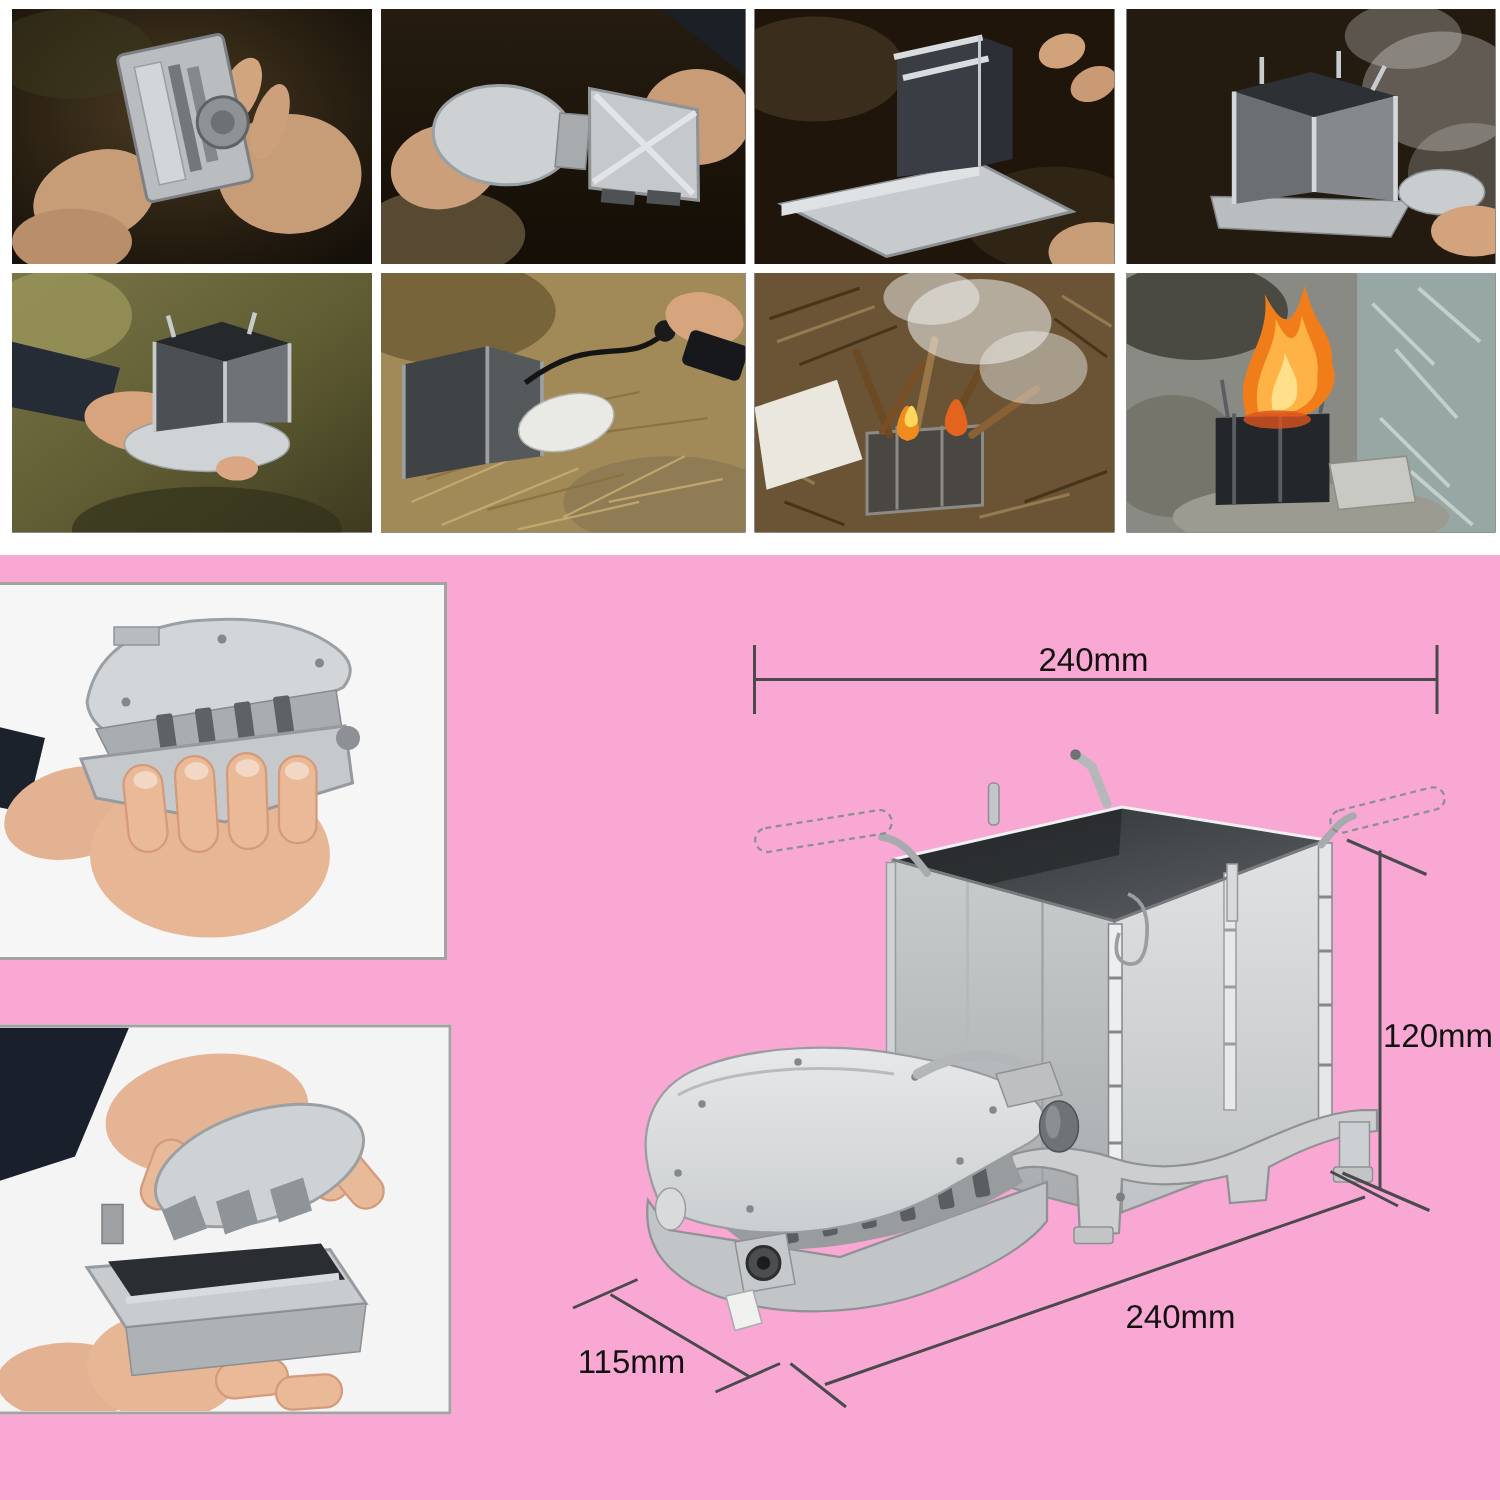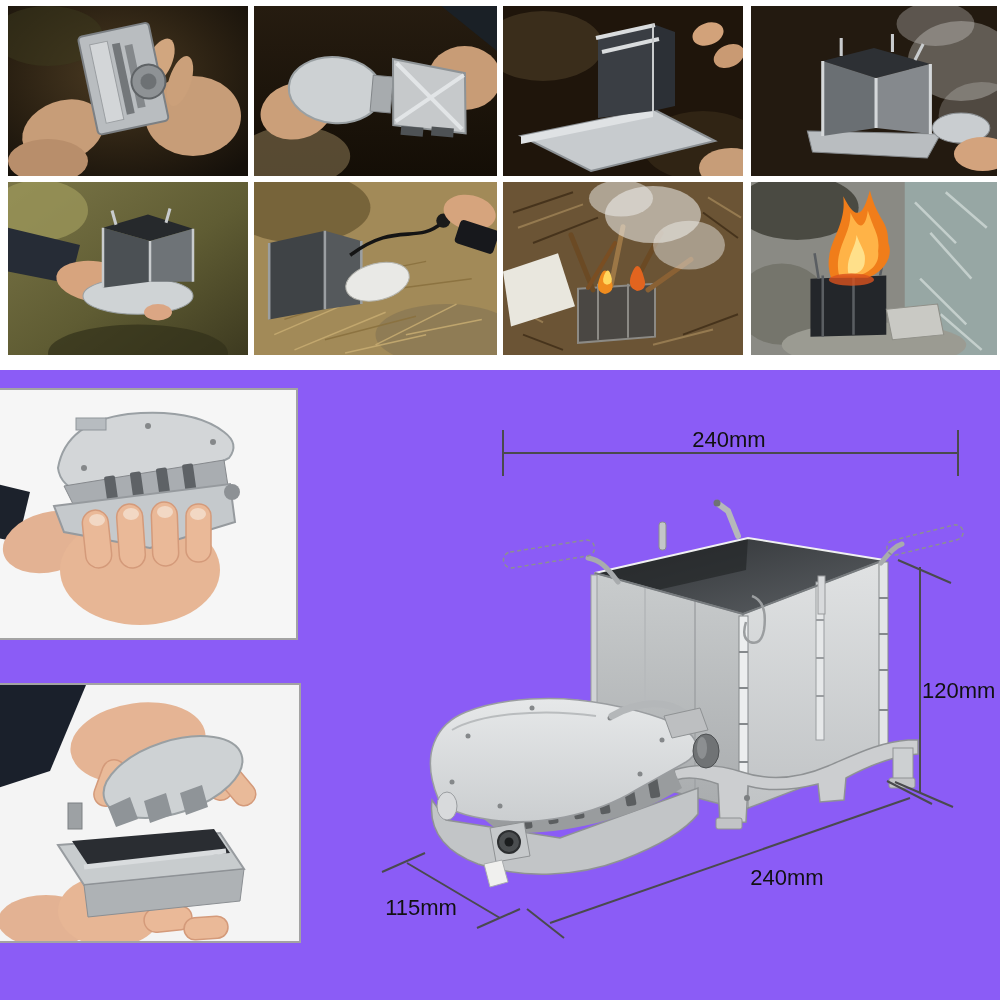--- a/index.html
+++ b/index.html
@@ -9,21 +9,21 @@
   .photo svg{display:block;width:100%;height:100%;}
   
   .p1{left:8px;top:6px;width:240px;height:170px;}
   .p2{left:254px;top:6px;width:243px;height:170px;}
   .p3{left:503px;top:6px;width:240px;height:170px;}
   .p4{left:751px;top:6px;width:246px;height:170px;}
   .p5{left:8px;top:182px;width:240px;height:173px;}
   .p6{left:254px;top:182px;width:243px;height:173px;}
   .p7{left:503px;top:182px;width:240px;height:173px;}
   .p8{left:751px;top:182px;width:246px;height:173px;}
-  .bottom{position:absolute;left:0;top:370px;width:1000px;height:630px;background:#8b5cf6;}
+  .bottom{position:absolute;left:0;top:370px;width:1000px;height:630px;background:#f9a8d4;}
   .frame{position:absolute;background:#f6f6f6;border:2px solid #a3a3a3;overflow:hidden;}
   .frame svg{display:block;width:100%;height:100%;}
   .f1{left:-14px;top:18px;width:308px;height:248px;}
   .f2{left:-14px;top:313px;width:311px;height:256px;}
   .render{position:absolute;left:0;top:0;width:1000px;height:630px;}
   .dim-text{font-family:"Liberation Sans",sans-serif;font-size:22px;fill:#111111;}
 </style>
 </head>
 <body>
 

